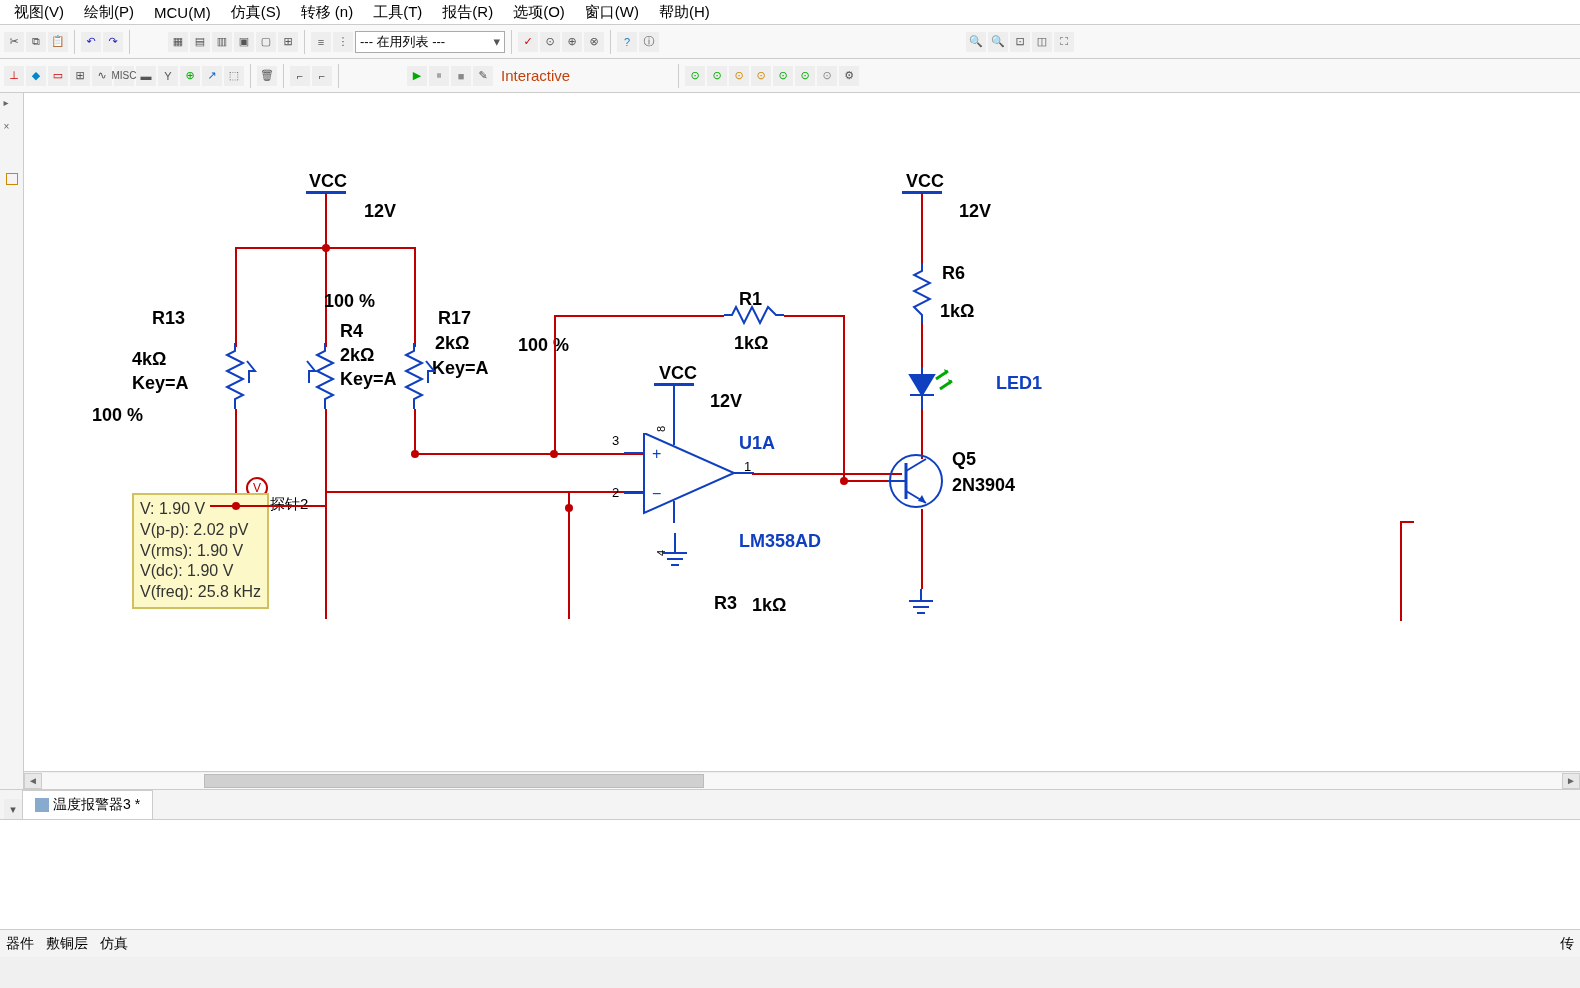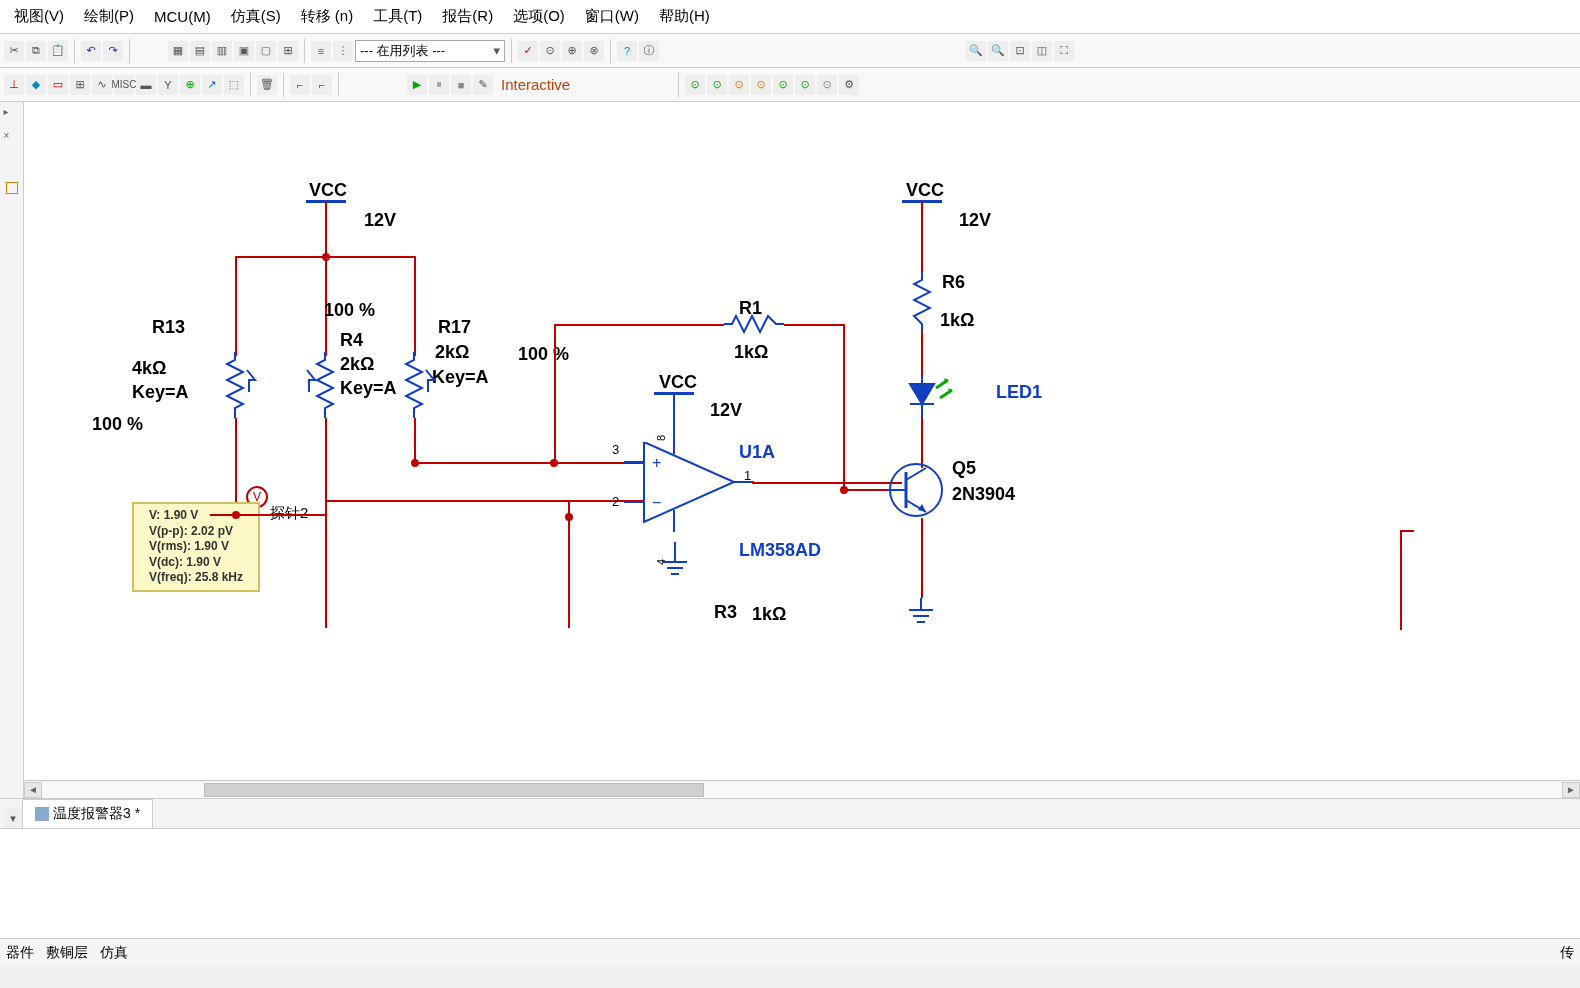--- a/index.html
+++ b/index.html
@@ -1,38 +1,38 @@
 <!DOCTYPE html>
 <html><head>
 <meta charset="utf-8">
 <style>
 *{margin:0;padding:0;box-sizing:border-box;font-family:"Microsoft YaHei",Arial,sans-serif;}
 html,body{width:1580px;height:988px;background:#f0f0f0;overflow:hidden;}
-.menubar{height:34px;background:#fff;border-bottom:1px solid #ccc;display:flex;align-items:center;padding:0 4px;font-size:15px;}
+.menubar{height:25px;background:#fff;border-bottom:1px solid #ccc;display:flex;align-items:center;padding:0 4px;font-size:15px;}
 .menubar span{padding:4px 10px;cursor:pointer;}
 .toolbar{height:34px;background:#f8f8f8;border-bottom:1px solid #ccc;display:flex;align-items:center;padding:0 4px;gap:2px;}
 .toolbar2{height:34px;background:#f8f8f8;border-bottom:1px solid #ccc;display:flex;align-items:center;padding:0 4px;gap:2px;}
 .tbtn{width:20px;height:20px;border:1px solid transparent;background:#eee;display:inline-flex;align-items:center;justify-content:center;font-size:11px;color:#555;cursor:pointer;}
 .sep{width:1px;height:24px;background:#ccc;margin:0 4px;}
 .dropdown{height:22px;width:150px;border:1px solid #aaa;background:#fff;font-size:13px;padding:0 4px;display:flex;align-items:center;justify-content:space-between;}
 .dropdown::after{content:"▾";color:#555;}
 .interactive{font-size:15px;color:#c2410c;margin-left:6px;}
 .main{display:flex;height:calc(100% - 29px - 34px - 34px - 40px - 155px);}
 .sidepanel{width:24px;background:#f4f4f4;border-right:1px solid #ccc;display:flex;flex-direction:column;align-items:center;padding-top:4px;gap:8px;}
 .sidepanel .sbtn{width:16px;height:16px;font-size:10px;color:#666;cursor:pointer;}
 .canvas-wrap{flex:1;position:relative;background:#fff;overflow:hidden;}
 .canvas{position:absolute;inset:0;background:#fff;background-image:radial-gradient(circle,#ccc 0.5px,transparent 0.5px);background-size:12px 12px;}
 .wire{position:absolute;background:#c00000;}
 .wireh{height:2px;}
 .wirev{width:2px;}
 .wireb{position:absolute;background:#1040c0;}
 .node{position:absolute;width:8px;height:8px;background:#c00000;border-radius:50%;transform:translate(-50%,-50%);}
 .lbl{position:absolute;font-size:18px;font-weight:bold;color:#000;white-space:nowrap;}
 .lblblue{color:#1040c0;}
-.probe-tip{position:absolute;background:#fcf8c8;border:2px solid #d0c060;font-size:12px;padding:4px 15px;line-height:1.3;color:#333;font-weight:bold;}
+.probe-tip{position:absolute;background:#fcf8c8;border:2px solid #d0c060;font-size:16px;padding:4px 6px;line-height:1.3;color:#333;}
 .probe-marker{position:absolute;width:22px;height:22px;border:2px solid #c00000;border-radius:50%;display:flex;align-items:center;justify-content:center;font-size:12px;color:#c00000;background:#fff;}
 .scrollbar-h{height:18px;background:#f0f0f0;border-top:1px solid #ccc;display:flex;align-items:center;}
 .scrollbar-h .arrow{width:18px;height:16px;background:#e8e8e8;border:1px solid #ccc;text-align:center;font-size:10px;line-height:14px;color:#666;cursor:pointer;}
 .scrollbar-h .track{flex:1;height:16px;background:#f8f8f8;position:relative;}
 .scrollbar-h .thumb{position:absolute;height:14px;top:1px;background:#d0d0d0;border:1px solid #bbb;}
 .tabs-bottom{height:30px;background:#f4f4f4;border-top:1px solid #ccc;display:flex;align-items:flex-end;padding-left:4px;}
 .tab{padding:5px 12px;background:#fff;border:1px solid #ccc;border-bottom:none;font-size:14px;margin-right:2px;display:flex;align-items:center;gap:4px;}
 .tab .ico{width:14px;height:14px;background:#8ac;}
 .log{height:110px;background:#fff;border-top:1px solid #ccc;padding:6px 8px;font-size:15px;color:#333;overflow:auto;}
 .bottombar{height:28px;background:#f4f4f4;border-top:1px solid #ccc;display:flex;align-items:center;justify-content:space-between;padding:0 6px;font-size:14px;}

